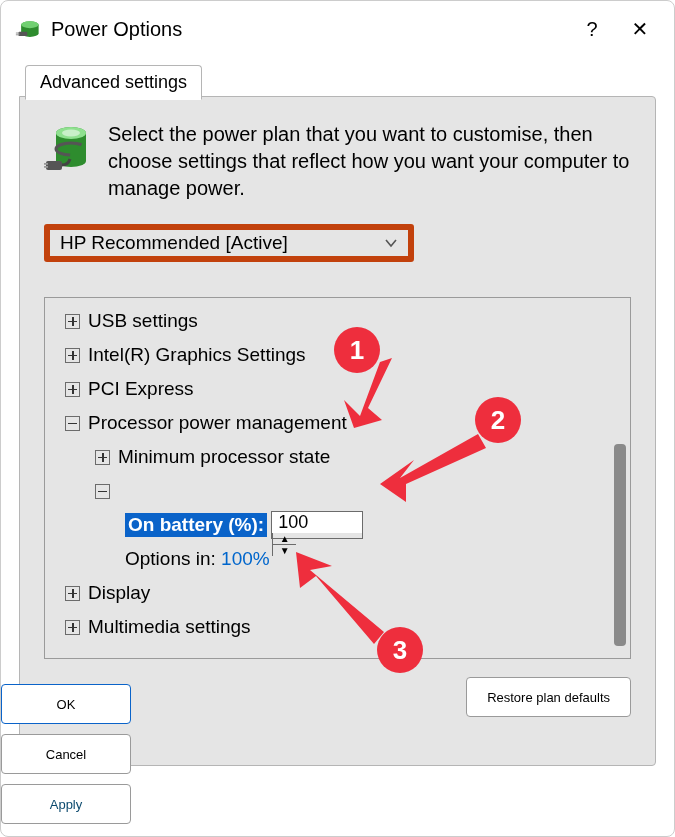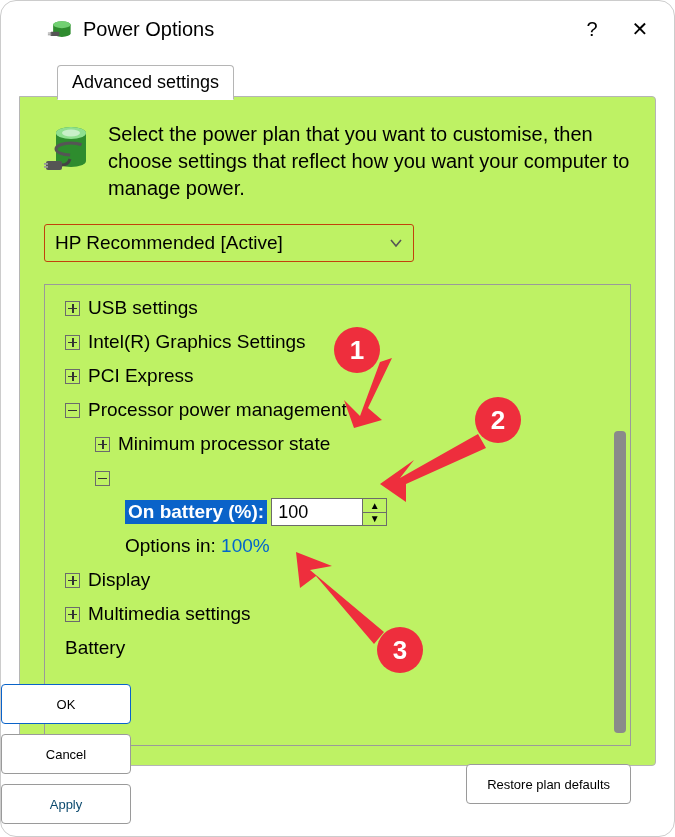--- a/index.html
+++ b/index.html
@@ -10,25 +10,24 @@
     font-family: "Segoe UI", Tahoma, sans-serif;
     font-size: 18px;
     color: #000;
     background: #fff;
     position: relative;
   }
   .window {
     width: 675px;
     height: 837px;
     border: 1px solid #ccc;
-    border-radius: 16px;
+    border-radius: 8px;
     background: #fff;
     overflow: hidden;
     position: relative;
-    padding-left: 32px;
   }
   
   .titlebar {
     display: flex;
     align-items: center;
     padding: 8px 10px 8px 14px;
   }
   .titlebar .app-icon {
     width: 28px; height: 28px;
     margin-right: 8px;
@@ -64,49 +63,49 @@
     z-index: 2;
     cursor: pointer;
   }
   .tabpanel {
     position: absolute;
     left: 18px; right: 18px;
     top: 95px; bottom: 70px;
     border: 1px solid #b5b5b5;
     border-radius: 0 4px 4px 4px;
     padding: 24px 24px 16px 24px;
-    background: #bef264;
+    background: #e5e5e5;
   }
   
   .intro {
     display: flex;
     gap: 18px;
     align-items: flex-start;
     margin-bottom: 22px;
   }
   .intro-icon { width: 46px; height: 64px; flex: 0 0 auto; }
   .intro-text { font-size: 20px; line-height: 1.35; }
   
   .plan-select {
     width: 370px;
     height: 38px;
-    border: 1px solid #c2410c;
+    border: 6px solid #c2410c;
     border-radius: 3px;
     display: flex;
     align-items: center;
     justify-content: space-between;
     padding: 0 10px 0 10px;
-    margin-bottom: 22px;
+    margin-bottom: 35px;
     cursor: pointer;
     font-size: 19px;
   }
   
   .treebox {
     border: 1px solid #9a9a9a;
-    height: 462px;
+    height: 362px;
     position: relative;
     padding: 6px 6px 6px 6px;
     overflow: hidden;
   }
   .tree {
     position: absolute;
     left: 6px; right: 24px; top: 6px; bottom: 6px;
     overflow: hidden;
   }
   .row {
@@ -143,20 +142,21 @@
     color: #fff;
     padding: 1px 3px;
     font-weight: bold;
   }
   .numinput-wrap {
     display: inline-flex;
     align-items: stretch;
     margin-left: 4px;
     border: 1px solid #6b6b6b;
     height: 28px;
+    flex-direction: column;
   }
   .numinput {
     border: none;
     width: 90px;
     font-size: 18px;
     padding: 0 6px;
     outline: none;
   }
   .spin {
     width: 24px;

